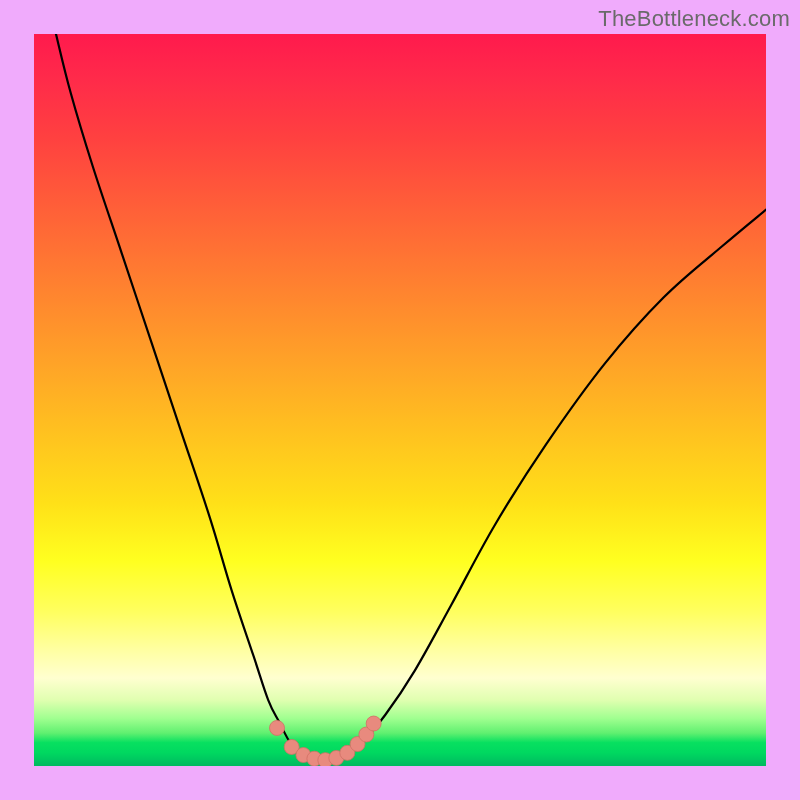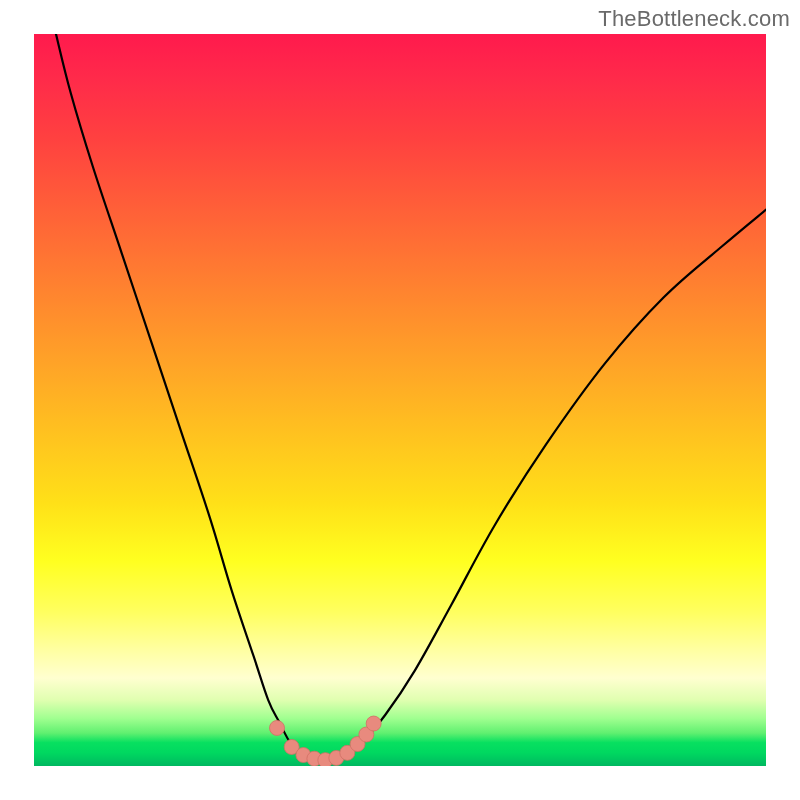--- a/index.html
+++ b/index.html
@@ -10,21 +10,21 @@
     background: #000;
     overflow: hidden;
     font-family: Arial, Helvetica, sans-serif;
   }
   .frame {
     position: absolute;
     left: 0;
     top: 0;
     width: 800px;
     height: 800px;
-    background: #ffffff;
+    background: #f0abfc;
   }
   .plot {
     position: absolute;
     left: 34px;
     top: 34px;
     width: 732px;
     height: 732px;
     
     background: linear-gradient(
       to bottom,

